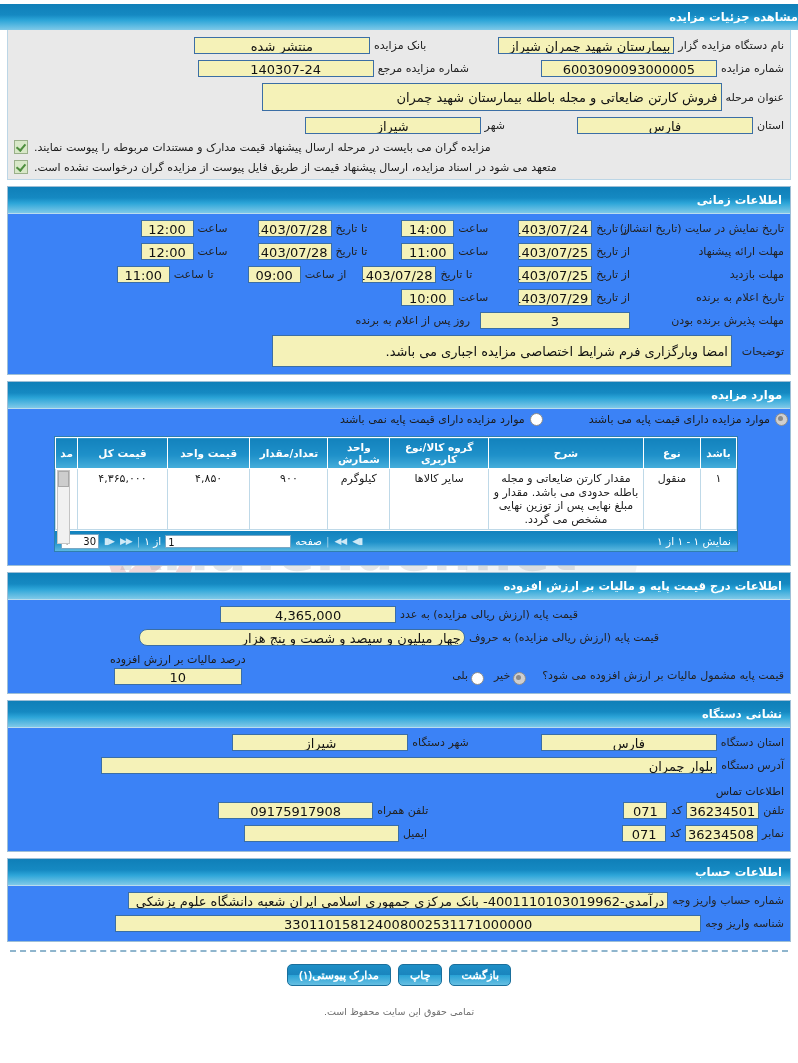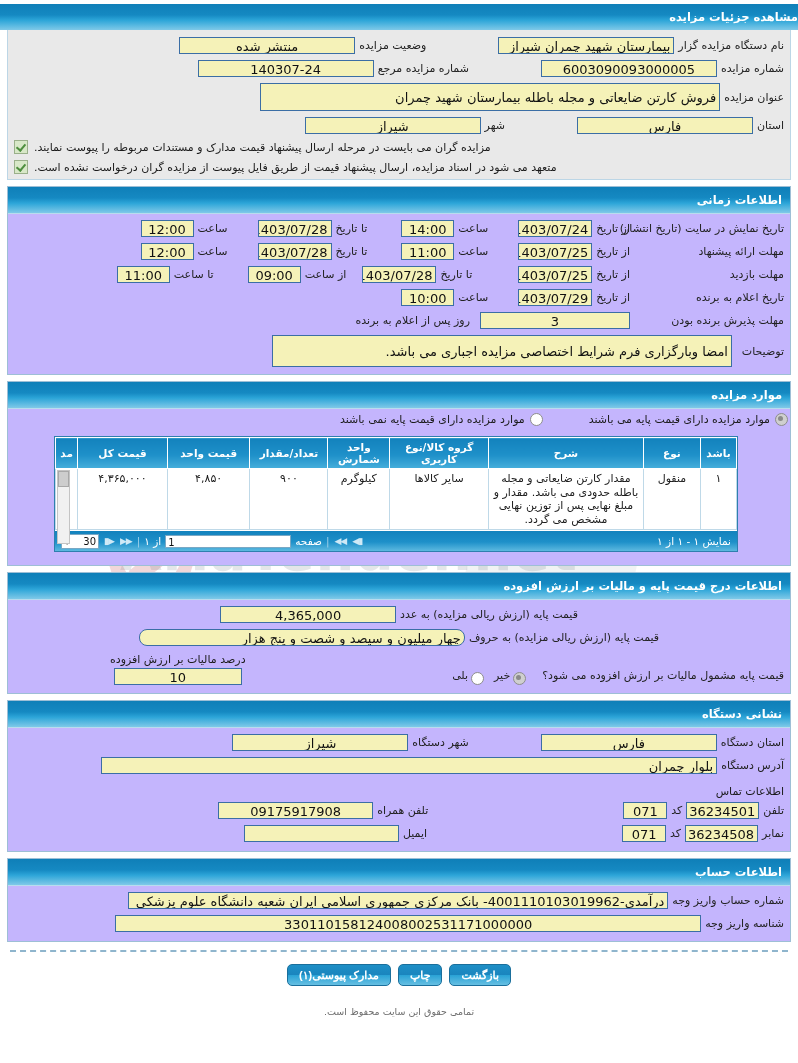--- a/index.html
+++ b/index.html
@@ -69,21 +69,21 @@
   }
 
   
   .page {
     position: relative;
     z-index: 10;
     padding: 0;
   }
 
   .panel {
-    background: #c4b5fd;
+    background: #3b82f6;
     border: 1px solid #9ebfd6;
     margin: 5px 7px 0 7px;
     padding: 0 0 6px 0;
     position: relative;
   }
 
   
   .sec-head {
     height: 26px;
     background: linear-gradient(to bottom, #0f7fb8 0%, #1589c2 42%, #2ca5d8 62%, #7fc9e8 100%);
@@ -390,34 +390,34 @@
   <div class="sec-head-wrap">
     <div class="topbar">مشاهده جزئیات مزایده</div>
   </div>
 
   <div style="margin:0 7px; background:#e9e9e9; border:1px solid #bcd6e6; border-top:none; padding:4px 0 2px 0;">
 
     <div class="row">
       <span class="lbl">نام دستگاه مزایده گزار</span>
       <div class="fld w-mid">بیمارستان شهید چمران شیراز</div>
       <span style="flex:0 0 64px"></span>
-      <span class="lbl">وضعیت مزایده</span>
+      <span class="lbl">بانک مزایده</span>
       <div class="fld w-mid ctr">منتشر شده</div>
     </div>
 
     <div class="row">
       <span class="lbl">شماره مزایده</span>
       <div class="fld w-mid num">6003090093000005</div>
       <span style="flex:0 0 64px"></span>
       <span class="lbl">شماره مزایده مرجع</span>
       <div class="fld w-mid num">140307-24</div>
     </div>
 
     <div class="row">
-      <span class="lbl">عنوان مزایده</span>
+      <span class="lbl">عنوان مرحله</span>
       <div class="fld w-full" style="height:28px; line-height:28px;">فروش کارتن ضایعاتی و مجله باطله بیمارستان شهید چمران</div>
     </div>
 
     <div class="row">
       <span class="lbl">استان</span>
       <div class="fld w-mid ctr">فارس</div>
       <span style="flex:0 0 64px"></span>
       <span class="lbl">شهر</span>
       <div class="fld w-mid ctr">شیراز</div>
     </div>

